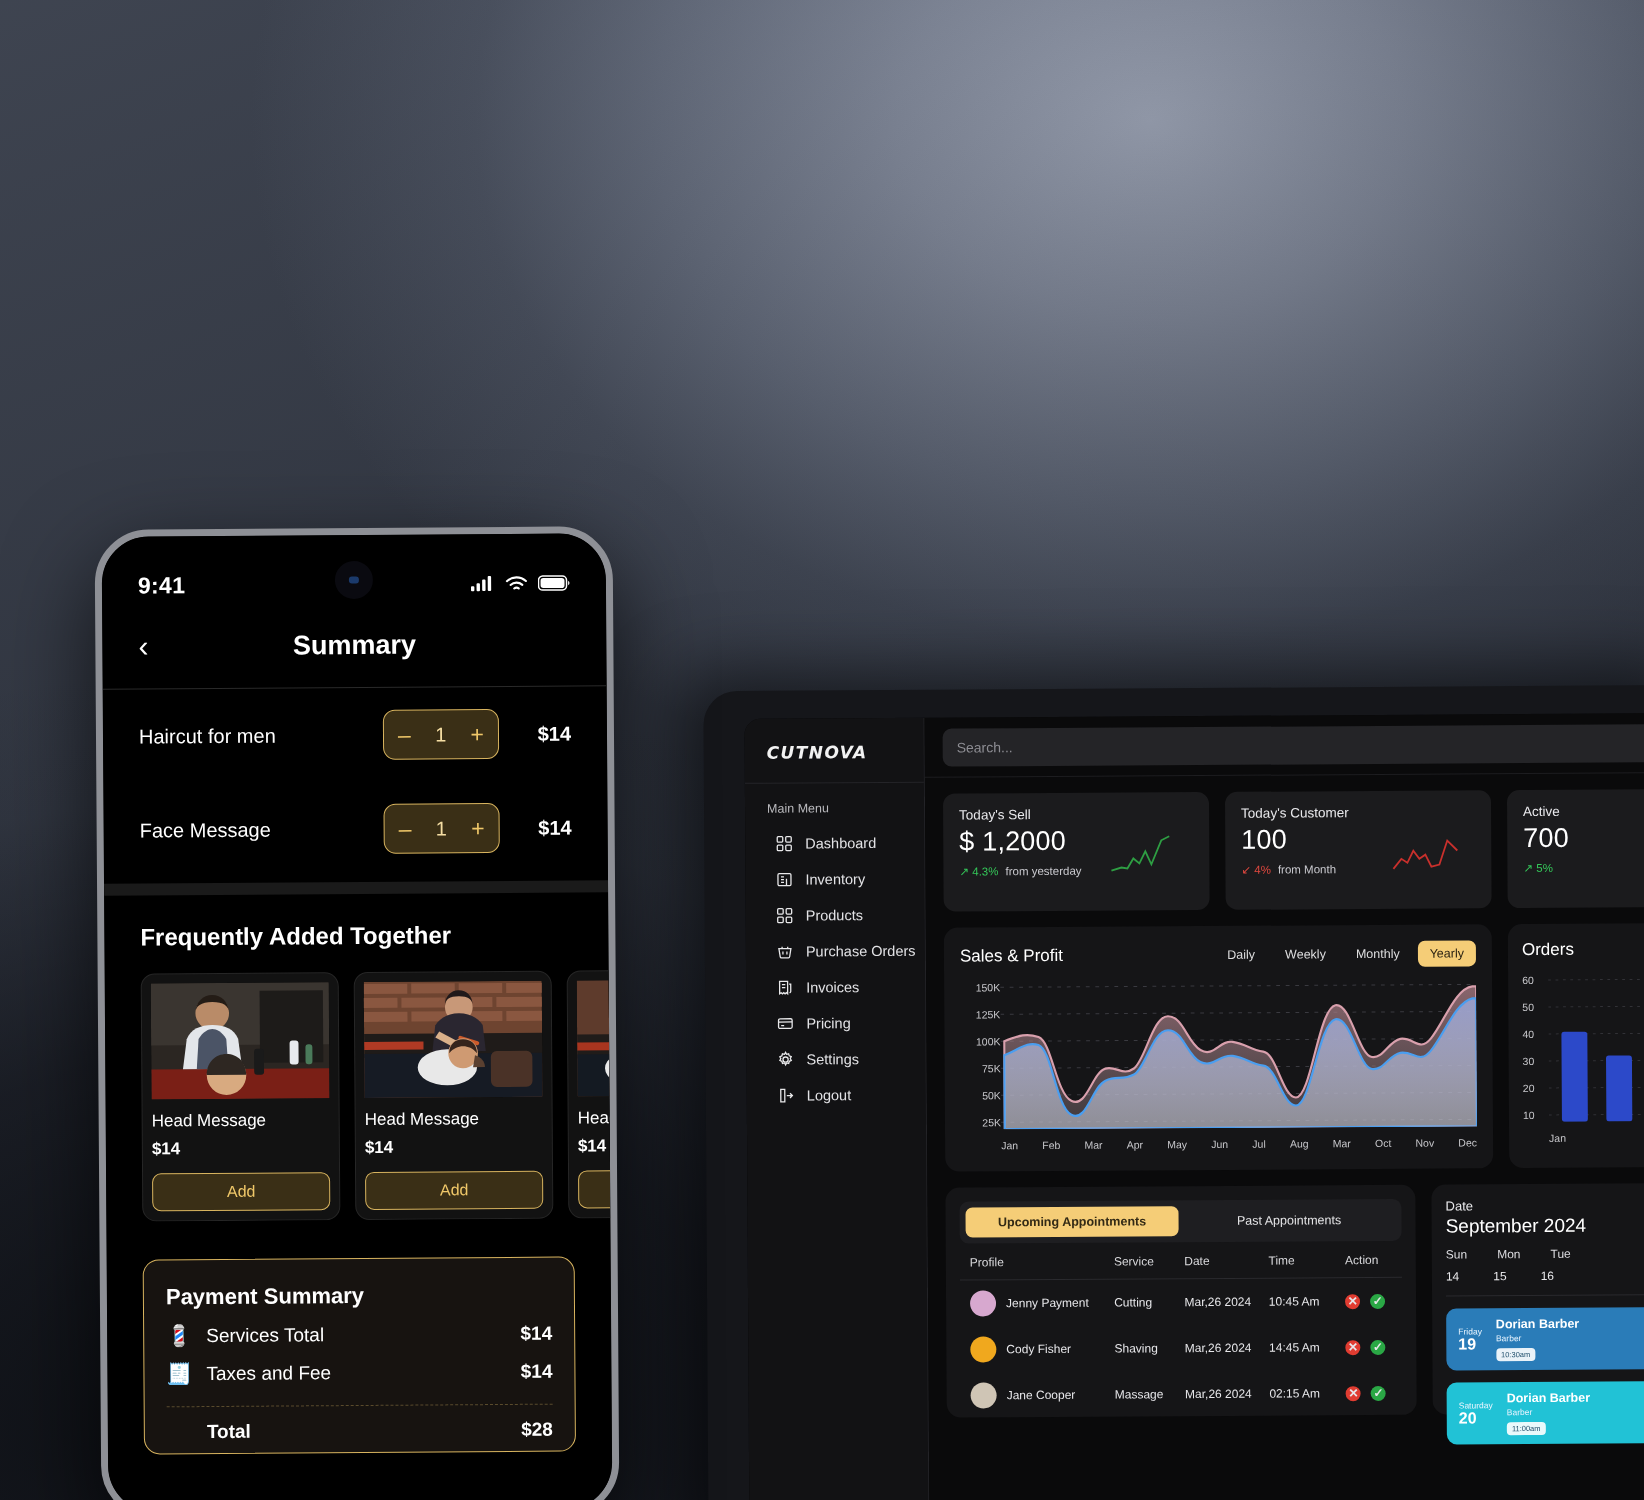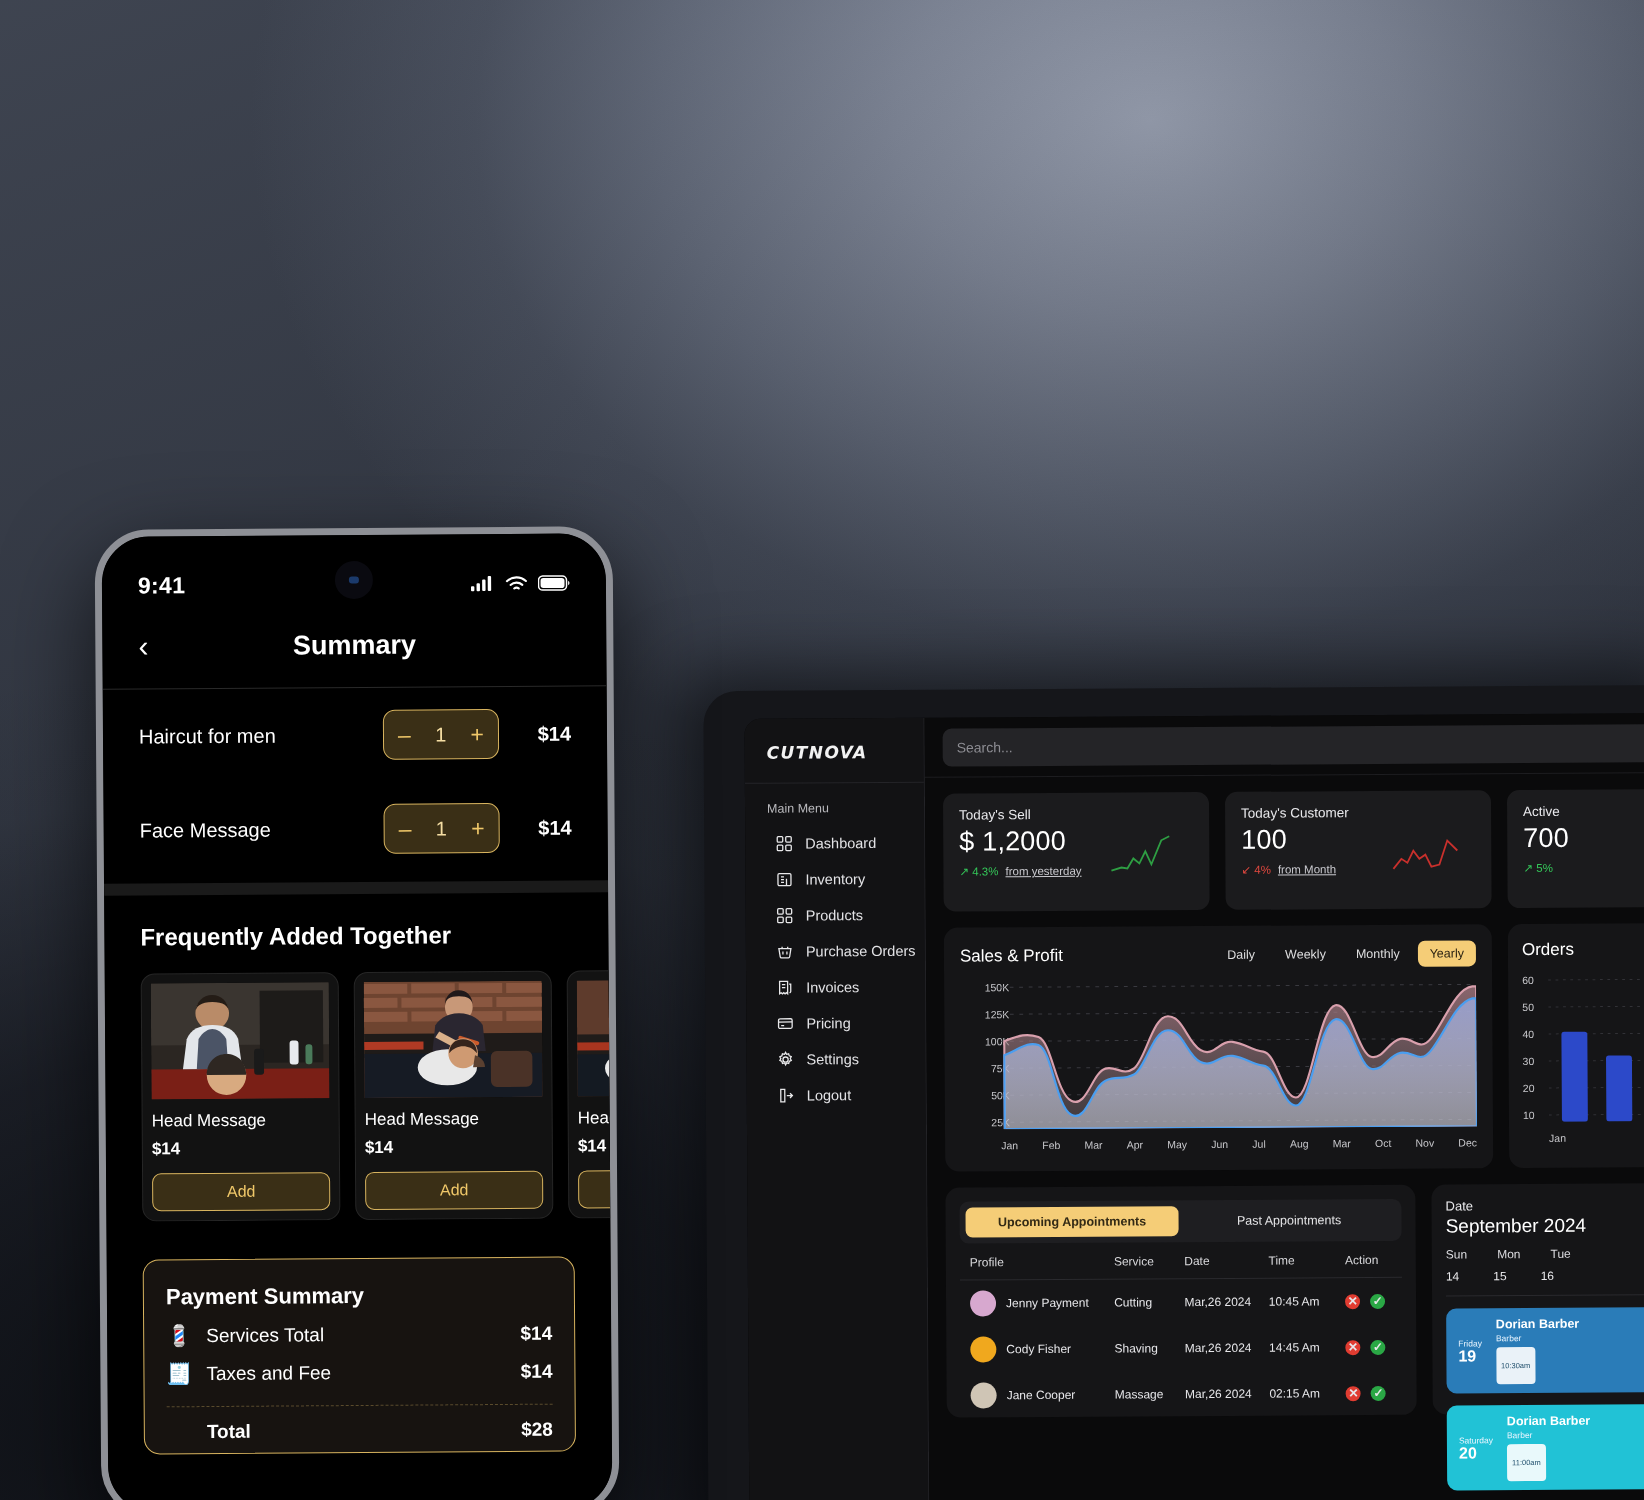--- a/index.html
+++ b/index.html
@@ -69,38 +69,38 @@
   .tb-body{ flex:1; padding:16px 0 0 18px; overflow:hidden;}
   .stat-row{ display:flex; gap:16px; }
   .stat-card{
     width:266px; flex:0 0 266px; height:118px; background:#1b1b1d; border-radius:12px;
     padding:14px 16px; position:relative; overflow:hidden;
   }
   .stat-label{ color:#e9e9ec; font-size:13.5px; }
   .stat-value{ color:#fff; font-size:27px; font-weight:500; margin-top:4px; letter-spacing:.2px;}
   .stat-delta{ font-size:11.5px; margin-top:7px; display:flex; gap:7px; align-items:baseline;}
   .stat-delta .pc{ white-space:nowrap; }
-  .stat-delta .sub{ color:#c9c9ce;text-decoration:underline; }
+  .stat-delta .sub{ color:#c9c9ce; }
   .up{ color:#34c759;text-align:center; } .down{ color:#e0483f; }
   .spark{ position:absolute; right:14px; bottom:34px; width:86px; height:42px;}
   .spark svg{ width:86px; height:42px; display:block;}
 
   .mid-row{ display:flex; gap:16px; margin-top:16px;}
   .chart-card{
     width:548px; flex:0 0 548px; height:244px; background:#151517; border-radius:14px;
     padding:16px 16px 8px 16px; position:relative;
   }
   .chart-head{ display:flex; align-items:center; justify-content:space-between;}
   .chart-title{ color:#fff; font-size:17px; }
   .seg{ display:flex; align-items:center; gap:6px; }
   .seg .opt{ color:#dededf; font-size:12.5px; padding:6px 12px; border-radius:7px; cursor:pointer;}
   .seg .opt.active{ background:#f5cd77; color:#2b2313; font-weight:500;}
 
   .plot{ position:relative; margin-top:12px; height:168px; }
-  .ylabs{ position:absolute; left:13px; top:0; width:36px; height:148px;}
+  .ylabs{ position:absolute; left:4px; top:0; width:36px; height:148px;}
   .ylabs span{ position:absolute; right:0; color:#c7c7cb; font-size:10.5px; transform:translateY(-50%);}
   .plotarea{ position:absolute; left:40px; right:0; top:0; height:148px; overflow:hidden;}
   .plotarea svg{ width:100%; height:148px; display:block;}
   .xlabs{ position:absolute; left:40px; right:0; bottom:-2px; display:flex; justify-content:space-between;}
   .xlabs span{ color:#c7c7cb; font-size:10.5px;}
 
   .orders-card{
     width:230px; flex:0 0 230px; height:244px; background:#151517; border-radius:14px;
     padding:16px 14px;
   }
@@ -133,21 +133,21 @@
   .dc-days{ display:flex; gap:30px; margin-top:10px;}
   .dc-days .d{ color:#dcdce0; font-size:12px;}
   .dc-nums{ display:flex; gap:34px; margin-top:8px; padding-bottom:12px; border-bottom:1px solid #2a2a2e;}
   .dc-nums .n{ color:#e9e9ec; font-size:12px;}
   .ev{ margin-top:12px; border-radius:10px; padding:9px 12px; display:flex; align-items:center; gap:14px;}
   .ev.blue{ background:#2a7cb8;} .ev.cyan{ background:#21c2d6;}
   .ev .day{ color:#eaf6ff; font-size:8.5px;}
   .ev .num{ color:#fff; font-size:16px; font-weight:600; line-height:1;}
   .ev .nm{ color:#fff; font-size:12.5px; font-weight:600;}
   .ev .role{ color:#e8f4ff; font-size:8.5px; margin-top:2px;}
-  .ev .time{ background:rgba(255,255,255,.9); color:#1f4e6b; font-size:7.5px; border-radius:4px; padding:14px 5px; display:inline-block; margin-top:4px;}
+  .ev .time{ background:rgba(255,255,255,.9); color:#1f4e6b; font-size:7.5px; border-radius:4px; padding:2px 5px; display:inline-block; margin-top:4px;}
 
   
   .phone{
     position:absolute; left:98px; top:528px; width:518px; height:990px;
     background:#0b0b0c; border-radius:54px;
     border:7px solid #8e9096;
     box-shadow: 0 30px 90px rgba(0,0,0,.65);
     overflow:hidden;
     transform: rotate(-0.4deg);
   }

